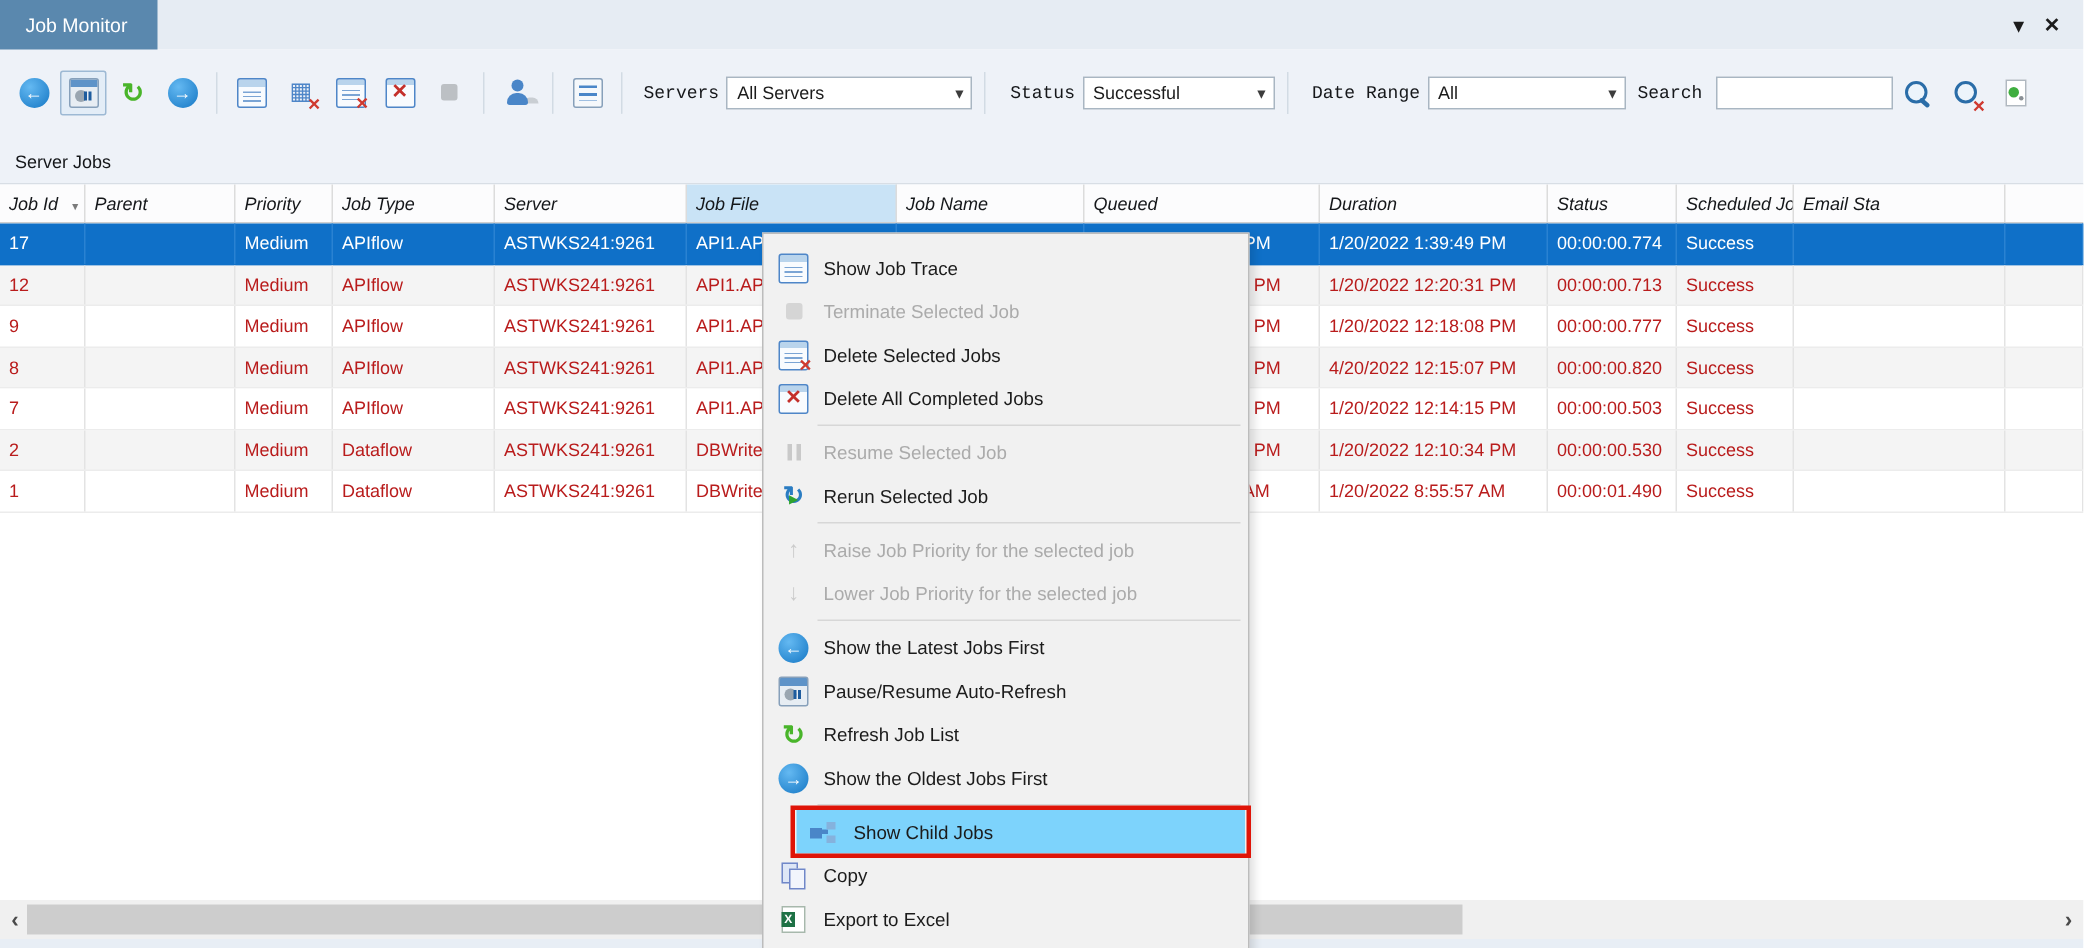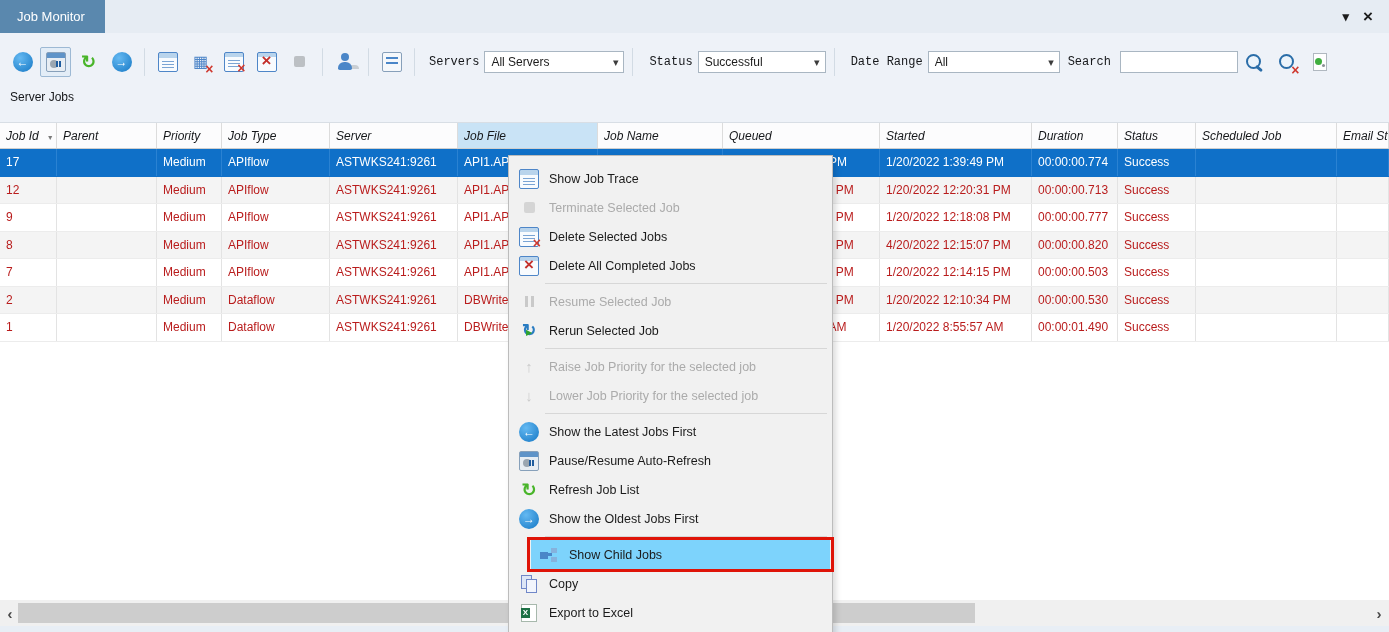--- a/index.html
+++ b/index.html
@@ -16,27 +16,27 @@
 
   
   .toolbar { height:57px; background:#eef2f8; display:flex; align-items:center; padding:0 6px; }
   .tb-btn { width:31px; height:30px; display:flex; align-items:center; justify-content:center; border:1px solid transparent; border-radius:2px; margin:0 1px; position:relative; }
   .tb-btn.checked { border-color:#9db9d4; background:#e3edf7; }
   .tb-btn.separator { width:1px; height:28px; background:#d2dbe4; border:none; margin:0 6px; }
   .ic { width:20px; height:20px; position:relative; display:flex; align-items:center; justify-content:center; flex:none; }
   .flabel { margin:0 5px 0 8px; color:#15171a; white-space:nowrap;font-family:Liberation Mono, monospace; }
   .dd { height:22px; background:#fff; border:1px solid #a9b6c2; display:flex; align-items:center; justify-content:space-between; padding:0 5px 0 6px; }
   .dd .caret::before { content:"▾"; color:#3c3c3c; font-size:11px; }
-  .dd-servers { width:140px; } .dd-status { width:128px; } .dd-daterange { width:132px; }
+  .dd-servers { width:164px; } .dd-status { width:128px; } .dd-daterange { width:132px; }
   .vsep { width:1px; height:28px; background:#d2dbe4; margin:0 8px; }
   .search-input { width:118px; height:22px; border:1px solid #a9b6c2; background:#fff; margin-left:4px; padding:0 4px; font-family:inherit; font-size:12px; }
   .sb-group { display:contents; }
 
   
-  .band { height:32px; background:#eef2f8; display:flex; align-items:flex-end; padding:0 0 18px 10px; color:#15171a; }
+  .band { height:32px; background:#eef2f8; display:flex; align-items:flex-end; padding:0 0 7px 10px; color:#15171a; }
 
   
   :root { --cols: 57px 100px 65px 108px 128px 140px 125px 157px 152px 86px 78px 141px minmax(40px,1fr); }
   .grid { height:478px; background:#fff; position:relative; border-top:1px solid #d8dee5; }
   .hrow { display:grid; grid-template-columns:var(--cols); height:26px; background:#fcfcfd; border-bottom:1px solid #cfcfcf;font-style:italic; }
   .hcell { display:flex; align-items:center; padding-left:6px; border-right:1px solid #dcdcdc; white-space:nowrap; overflow:hidden; color:#15171a; }
   .hcell.highlighted { background:#c9e3f6; }
   .hcell .sort { display:none; }
   .hcell.sorted .sort { display:inline-block; margin-left:8px; }
   .hcell.sorted .sort::before { content:"▼"; font-size:7px; color:#7b7b7b; }
@@ -215,24 +215,20 @@
     </div>
       <div class="hcell">
       <span class="hlabel">Job Name</span>
 
     </div>
       <div class="hcell">
       <span class="hlabel">Queued</span>
 
     </div>
       <div class="hcell">
-      <span class="hlabel">Started</span>
-
-    </div>
-      <div class="hcell">
       <span class="hlabel">Duration</span>
 
     </div>
       <div class="hcell">
       <span class="hlabel">Status</span>
 
     </div>
       <div class="hcell">
       <span class="hlabel">Scheduled Job</span>
 

